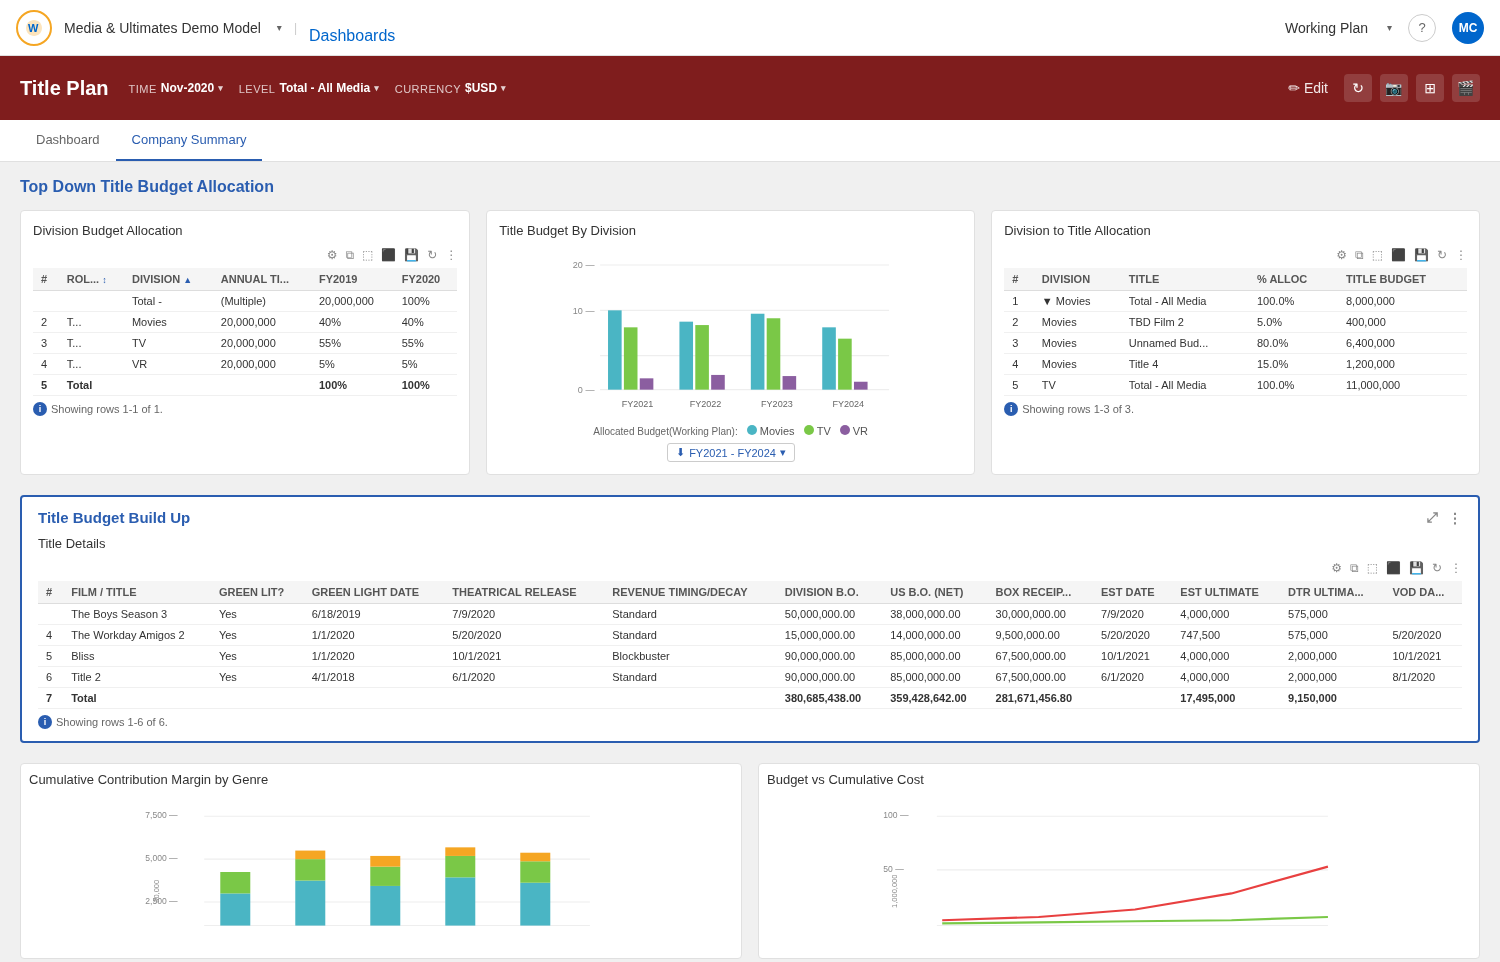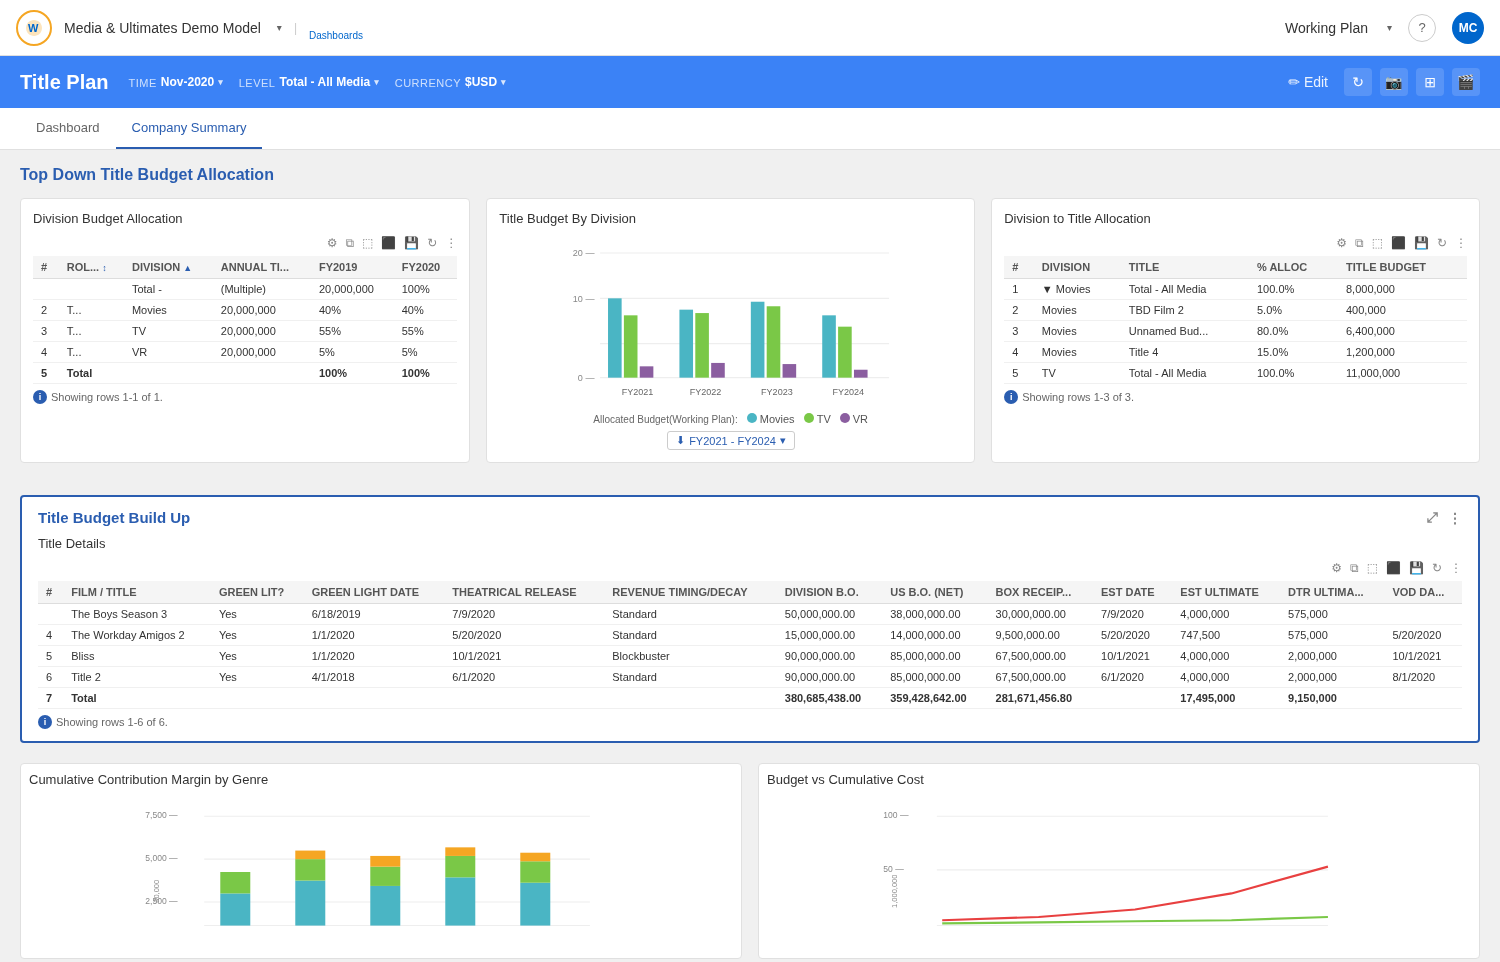--- a/index.html
+++ b/index.html
@@ -4,29 +4,29 @@
   <style>
     * { box-sizing: border-box; margin: 0; padding: 0; }
     body { font-family: -apple-system, BlinkMacSystemFont, 'Segoe UI', Arial, sans-serif; font-size: 12px; background: #f0f0f0; color: #333; }
 
     
     .top-nav { background: #fff; height: 56px; display: flex; align-items: center; padding: 0 16px; border-bottom: 1px solid #e0e0e0; }
     .logo-circle { width: 36px; height: 36px; border-radius: 50%; border: 2px solid #f5a623; display: flex; align-items: center; justify-content: center; font-weight: bold; color: #0066cc; font-size: 16px; margin-right: 12px; }
     .model-name { font-size: 14px; color: #333; font-weight: 500; display: flex; align-items: center; gap: 16px; }
     .model-name .arrow { color: #666; font-size: 10px; }
     .nav-sep { color: #ccc; margin: 0 12px; }
-    .dashboards-link { color: #0066cc; font-size: 10px; margin-top: 16px; }
+    .dashboards-link { color: #0066cc; font-size: 16px; margin-top: 16px; }
     .nav-right { margin-left: auto; display: flex; align-items: center; gap: 16px; }
     .working-plan-btn { display: flex; align-items: center; gap: 19px; font-size: 14px; color: #333; }
     .working-plan-btn .arrow { color: #666; font-size: 10px; }
     .help-circle { width: 28px; height: 28px; border-radius: 50%; border: 1px solid #ccc; display: flex; align-items: center; justify-content: center; font-size: 13px; color: #666; cursor: pointer; }
     .user-avatar { width: 32px; height: 32px; border-radius: 50%; background: #0066cc; color: #fff; display: flex; align-items: center; justify-content: center; font-size: 12px; font-weight: bold; }
 
     
-    .title-bar { background: #3b82f6; color: #fff; height: 52px; display: flex; align-items: center; padding: 0 20px; gap: 20px; }
+    .title-bar { background: #7f1d1d; color: #fff; height: 64px; display: flex; align-items: center; padding: 0 20px; gap: 20px; }
     .title-plan-label { font-size: 20px; font-weight: 600; }
     .title-bar-controls { display: flex; align-items: center; gap: 16px; }
     .control-group { display: flex; align-items: flex-end; gap: 4px; font-size: 12px; }
     .control-label { opacity: 0.75; font-size: 11px; text-transform: uppercase; letter-spacing: 0.5px; }
     .control-value { font-weight: 600; display: flex; align-items: center; gap: 4px; }
     .control-value .arr { font-size: 9px; opacity: 0.8; }
     .title-bar-actions { margin-left: auto; display: flex; align-items: center; gap: 8px; }
     .tb-btn { background: transparent; border: none; color: #fff; cursor: pointer; font-size: 14px; display: flex; align-items: center; gap: 4px; opacity: 0.9; padding: 4px 8px; }
     .tb-icon { width: 28px; height: 28px; border-radius: 4px; display: flex; align-items: center; justify-content: center; background: rgba(255,255,255,0.15); cursor: pointer; color: #fff; font-size: 14px; }
 
@@ -34,21 +34,21 @@
     .tabs-bar { background: #fff; padding: 0 20px; border-bottom: 1px solid #e0e0e0; display: flex; align-items: center; }
     .tab { padding: 12px 16px; font-size: 13px; cursor: pointer; border-bottom: 2px solid transparent; color: #666; }
     .tab.active { border-bottom: 2px solid #2a5db0; color: #2a5db0; font-weight: 500; }
 
     
     .main-content { padding: 16px 20px; overflow-y: auto; }
 
     .section-title { color: #2a5db0; font-size: 16px; font-weight: 600; margin-bottom: 14px; }
 
     
-    .cards-row { display: flex; gap: 16px; margin-bottom: 32px; }
+    .cards-row { display: flex; gap: 16px; margin-bottom: 20px; }
     .card { background: #fff; border: 1px solid #e0e0e0; border-radius: 4px; flex: 1; padding: 12px; }
     .card-title { font-size: 13px; color: #333; font-weight: 500; margin-bottom: 10px; }
 
     
     .mini-table { width: 100%; border-collapse: collapse; font-size: 11px; }
     .mini-table th { background: #f5f5f5; padding: 5px 8px; text-align: left; font-weight: 600; color: #555; border-bottom: 1px solid #ddd; white-space: nowrap; }
     .mini-table td { padding: 4px 8px; border-bottom: 1px solid #f0f0f0; white-space: nowrap; }
     .mini-table .total-row td { font-weight: bold; }
     .table-toolbar { display: flex; justify-content: flex-end; align-items: center; gap: 8px; margin-bottom: 6px; }
     .table-icon { color: #888; font-size: 12px; cursor: pointer; }

